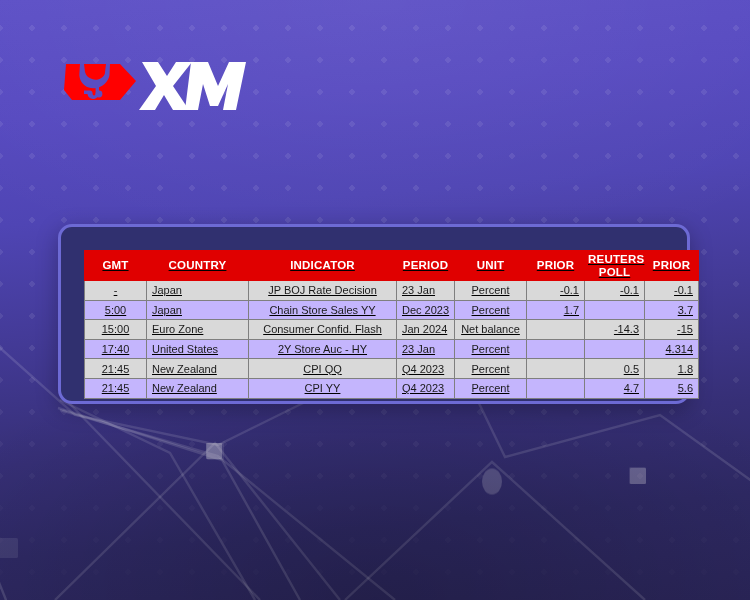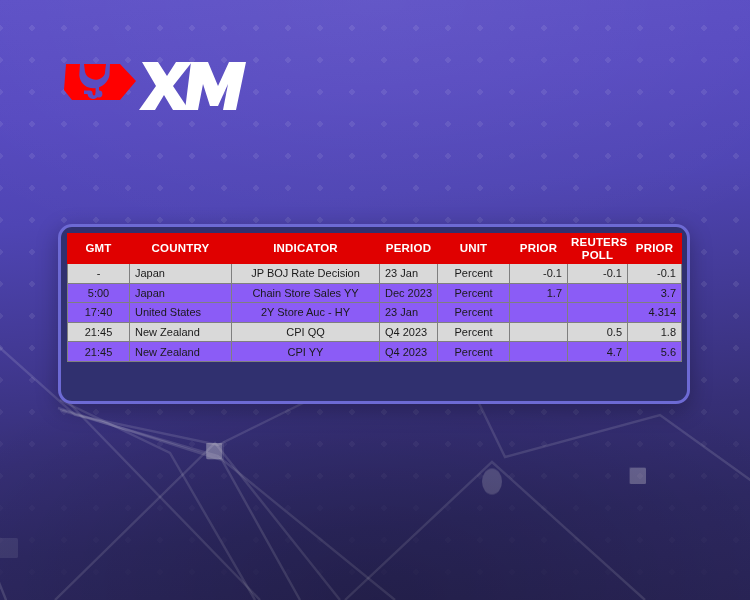--- a/index.html
+++ b/index.html
@@ -58,22 +58,23 @@
   #logo svg { display: block; width: 190px; height: 66px; }
 
   
   #table-card {
     position: absolute;
     left: 58px; top: 224px;
     width: 632px; height: 180px;
     background: #30306f;
     border: 3px solid #6d6ad4;
     border-radius: 14px;
-    padding: 6px;
+    padding: 23px;
     box-shadow: 0 6px 22px rgba(0,0,0,0.28);
+    text-decoration: underline;
   }
 
   table#calendar {
     width: 100%;
     border-collapse: collapse;
     table-layout: fixed;
     background: #ffffff;
     font-size: 11px;
     color: #1a1a1a;
   }
@@ -97,21 +98,21 @@
     border: 1px solid #7f7f7f;
     height: 19.6px;
     padding: 1px 5px;
     font-size: 11px;
     line-height: 1.1;
     white-space: nowrap;
     overflow: hidden;
   }
 
   tbody tr.alt td { background: #d9d9d9; }
-  tbody tr:not(.alt) td { background: #8b5cf6; }
+  tbody tr:not(.alt) td { background: #c4b5fd; }
 
   td.c-gmt      { text-align: center; }
   td.c-country  { }
   td.c-indicator{ text-align: center; }
   td.c-period   { text-align: left; }
   td.c-unit     { text-align: center; }
   td.c-num      { text-align: right; }
 
   
   col.w-gmt       { width: 62px; }
@@ -258,20 +259,30 @@
           <tr>
             <td class="c-gmt">5:00</td>
             <td class="c-country">Japan</td>
             <td class="c-indicator">Chain Store Sales YY</td>
             <td class="c-period">Dec 2023</td>
             <td class="c-unit">Percent</td>
             <td class="c-num">1.7</td>
             <td class="c-num"></td>
             <td class="c-num">3.7</td>
           </tr>
+          <tr class="alt">
+            <td class="c-gmt">15:00</td>
+            <td class="c-country">Euro Zone</td>
+            <td class="c-indicator">Consumer Confid. Flash</td>
+            <td class="c-period">Jan 2024</td>
+            <td class="c-unit">Net balance</td>
+            <td class="c-num"></td>
+            <td class="c-num">-14.3</td>
+            <td class="c-num">-15</td>
+          </tr>
           <tr>
             <td class="c-gmt">17:40</td>
             <td class="c-country">United States</td>
             <td class="c-indicator">2Y Store Auc - HY</td>
             <td class="c-period">23 Jan</td>
             <td class="c-unit">Percent</td>
             <td class="c-num"></td>
             <td class="c-num"></td>
             <td class="c-num">4.314</td>
           </tr>

